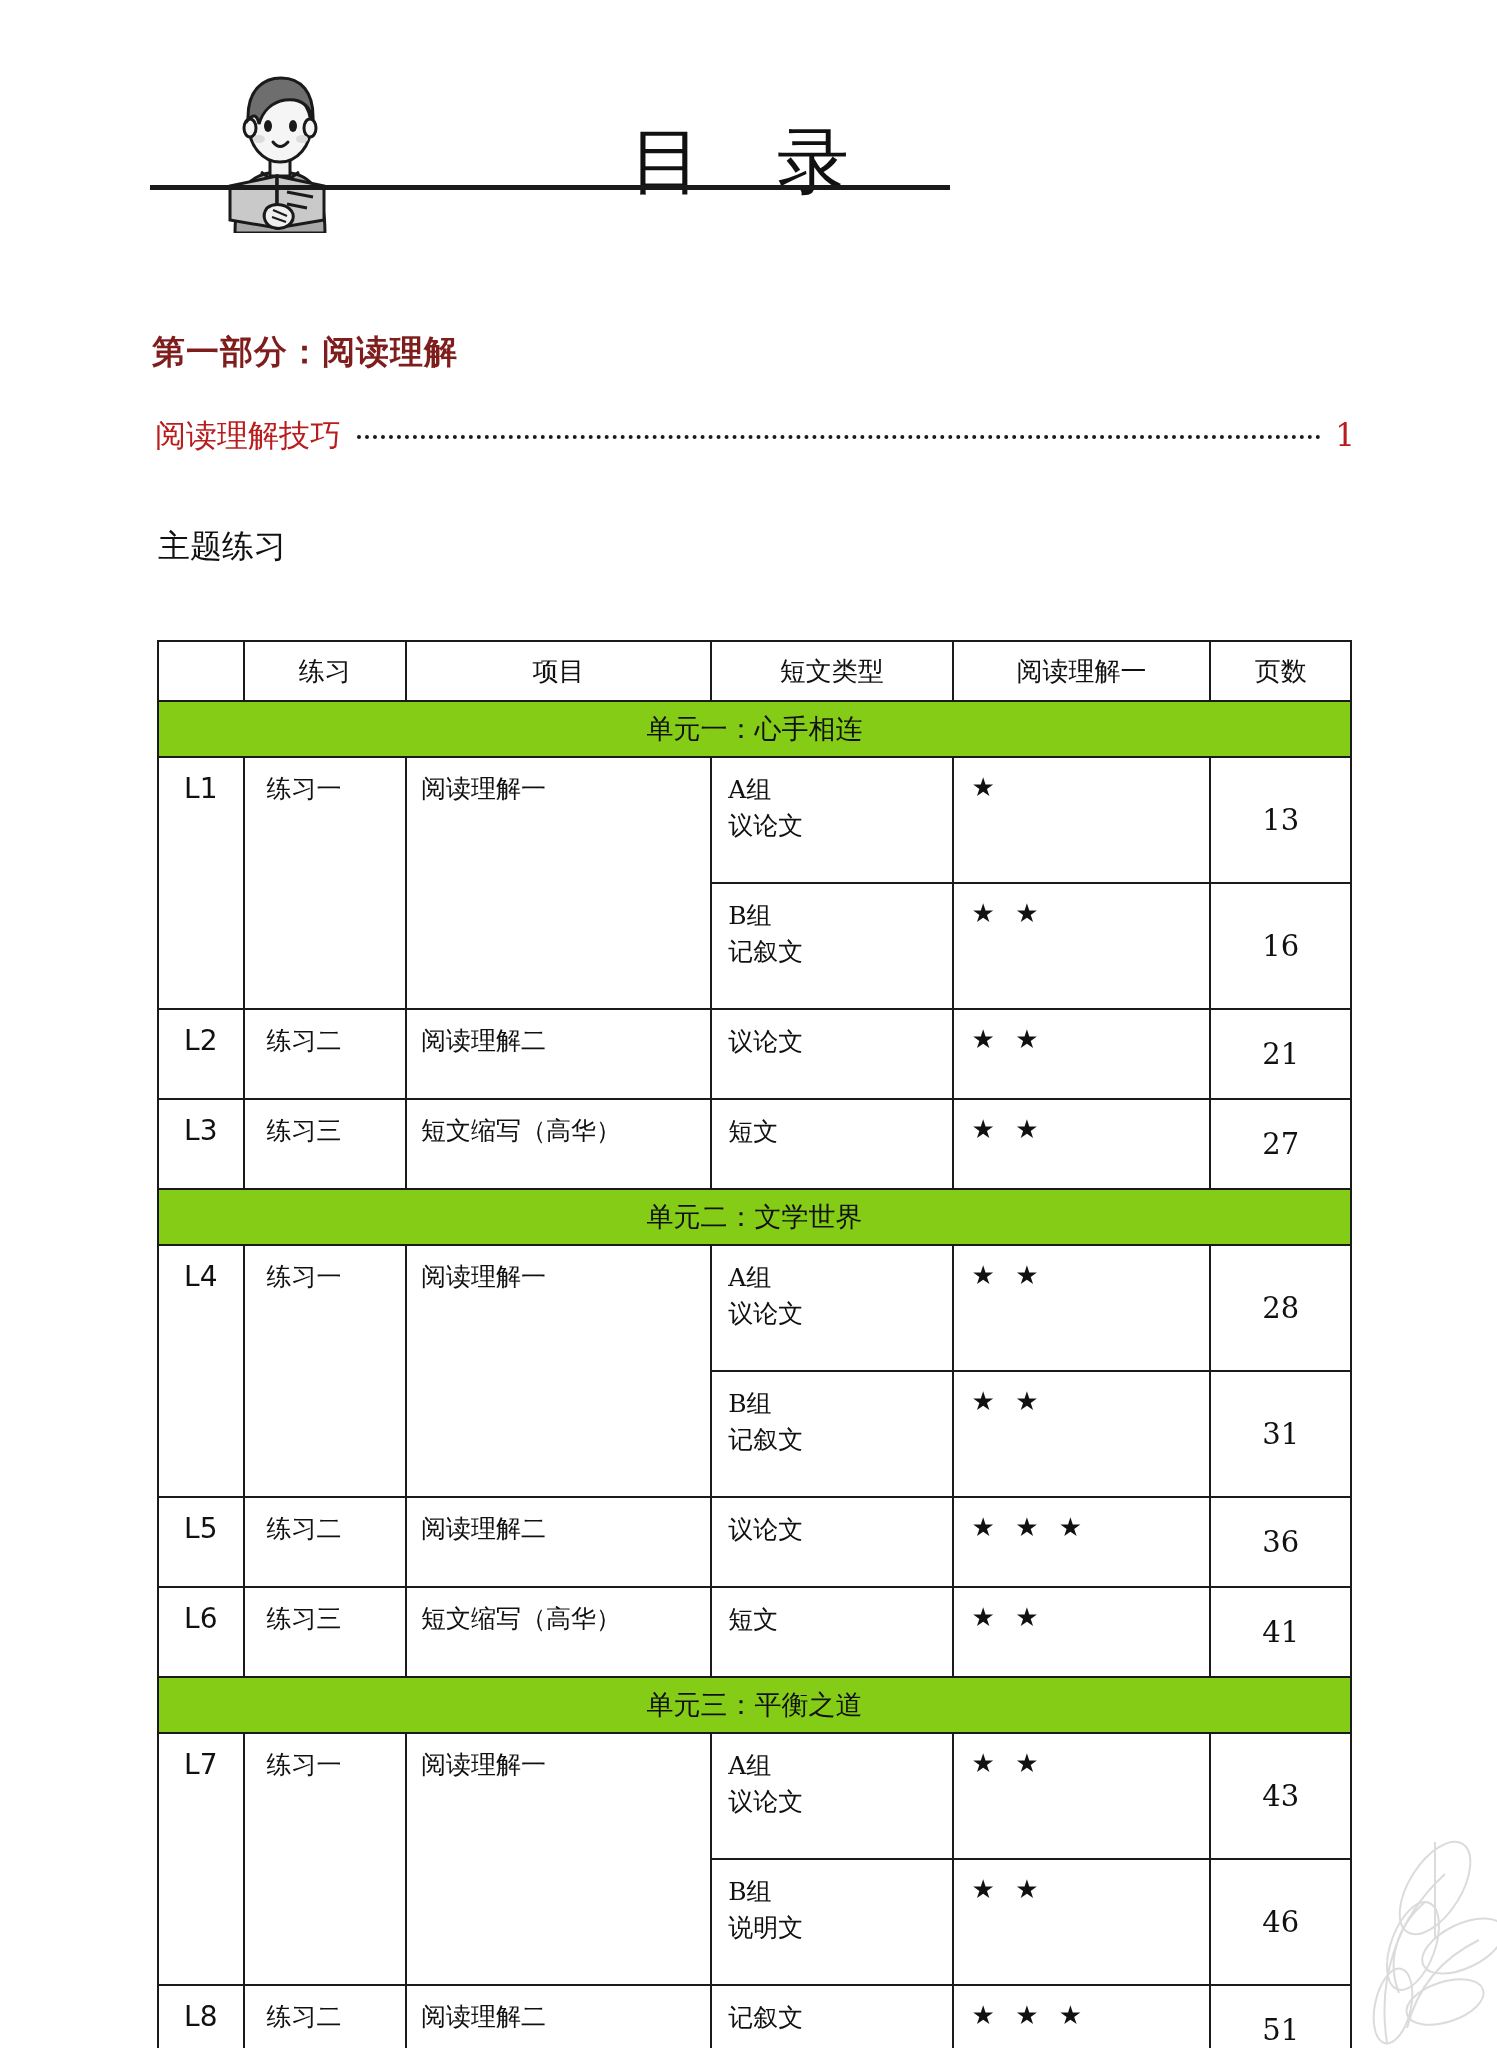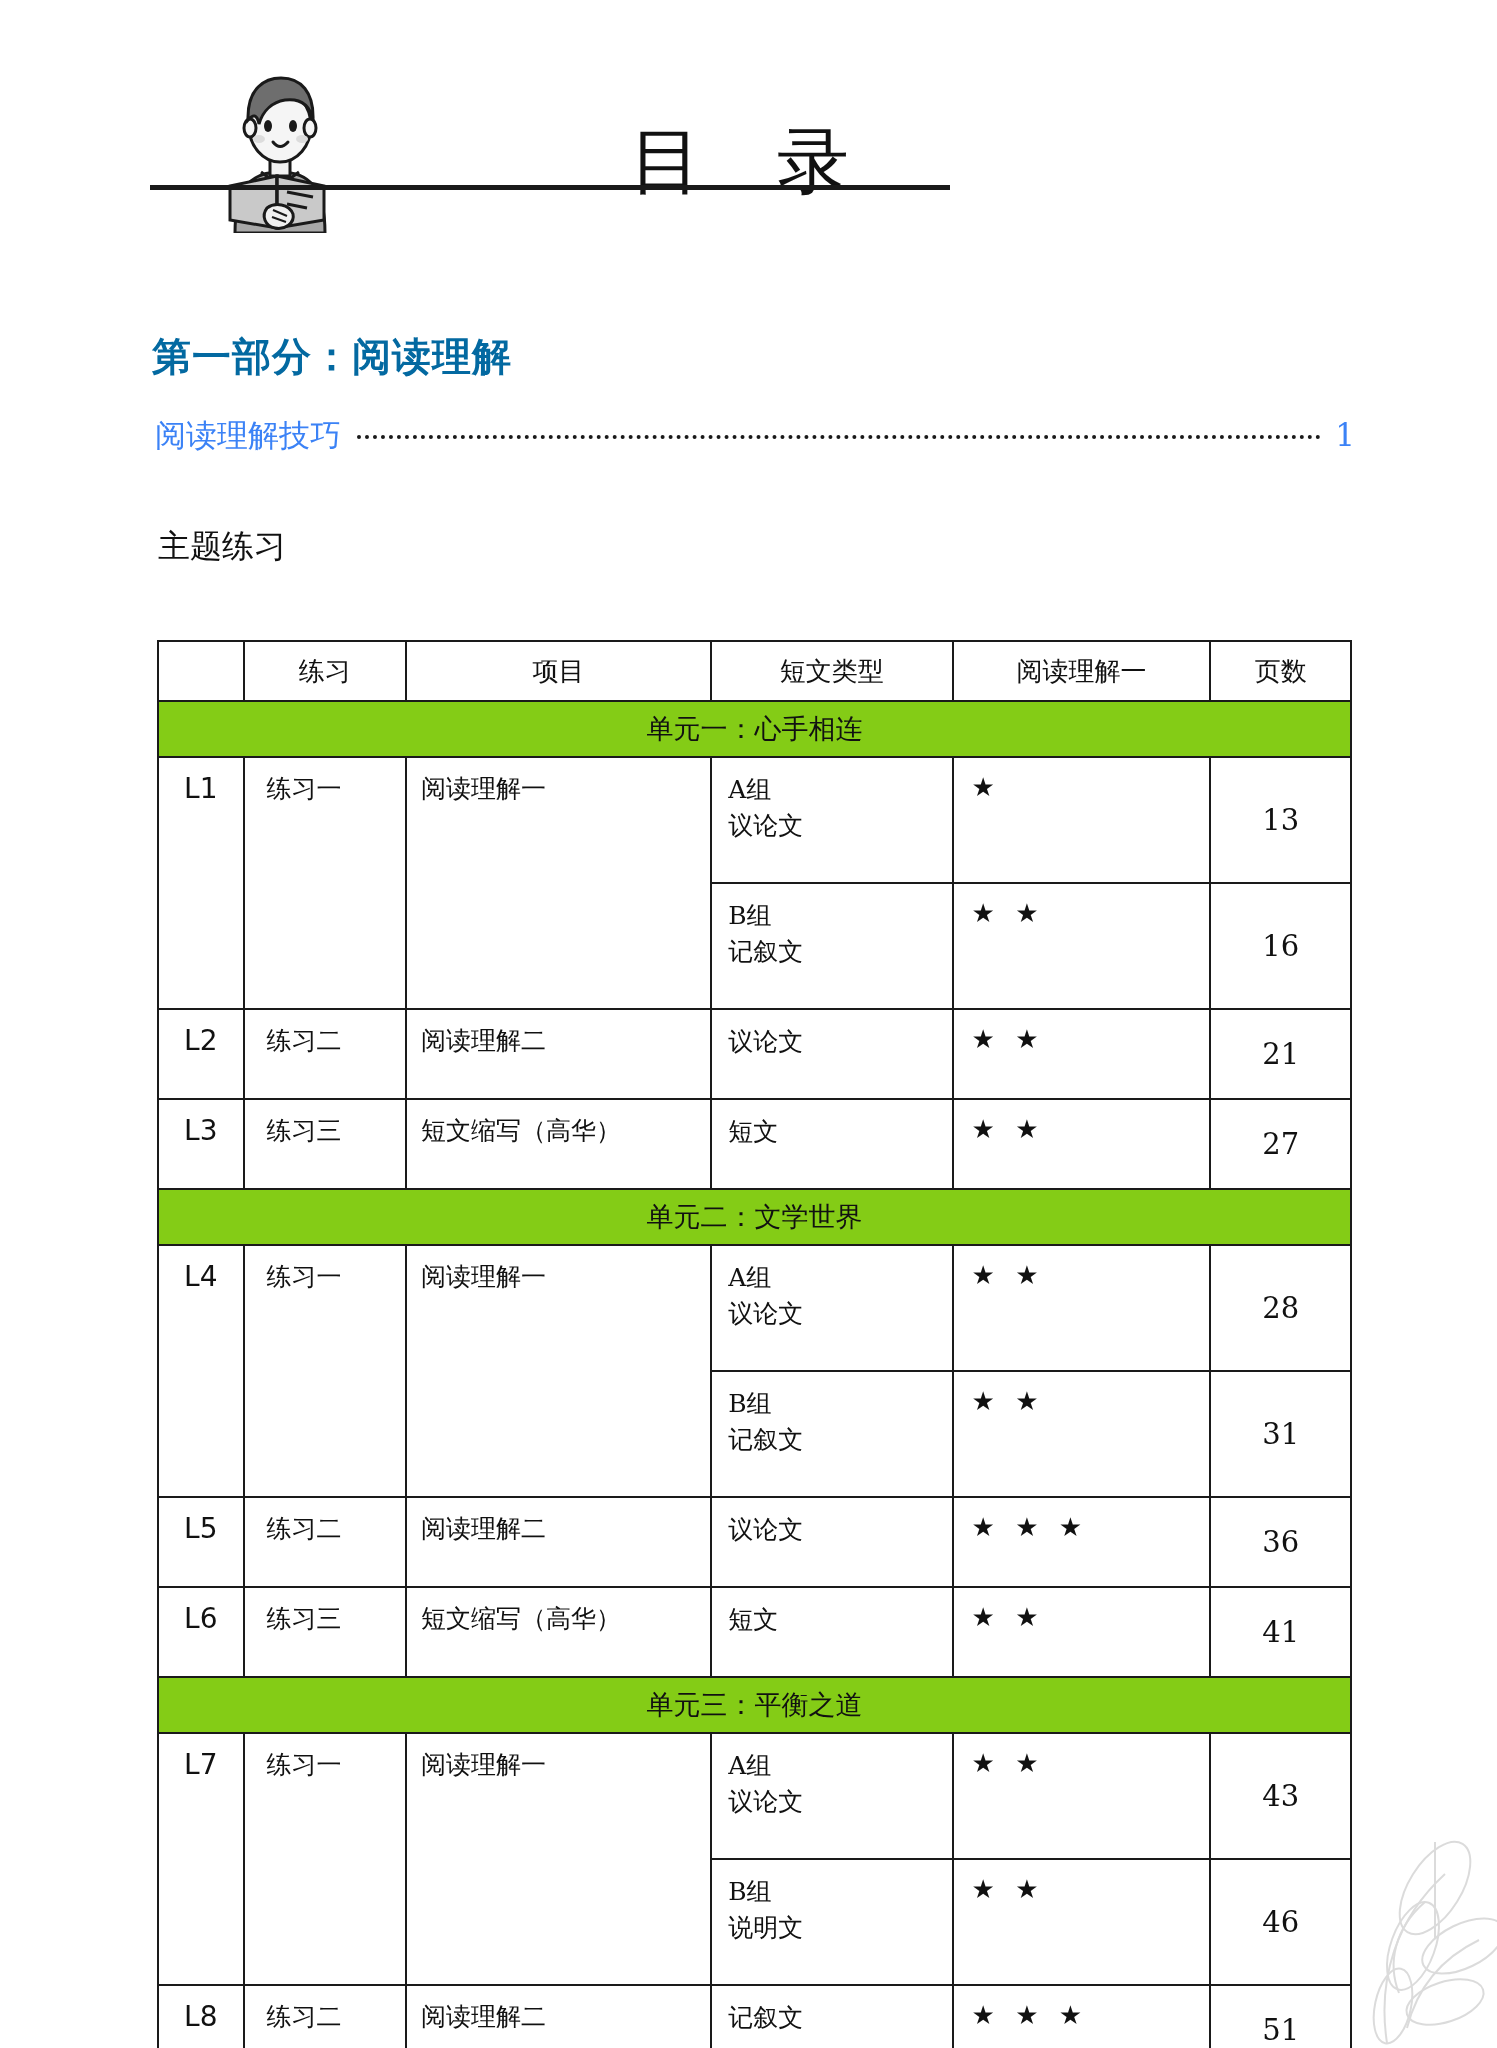--- a/index.html
+++ b/index.html
@@ -58,37 +58,37 @@
     background: #1a1a1a;
   }
 
   
   .part-title {
     position: absolute;
     left: 152px;
     top: 330px;
     font-family: Liberation Serif, serif;
     font-weight: bold;
-    font-size: 39px;
+    font-size: 33px;
     letter-spacing: 1px;
-    color: #0369a1;
+    color: #7f1d1d;
     white-space: nowrap;
   }
 
   
   .toc-entry {
     position: absolute;
     left: 155px;
     top: 415px;
     width: 1200px;
     display: flex;
     align-items: baseline;
     font-family: "DejaVu Serif", "Liberation Serif", serif;
     font-size: 31px;
-    color: #3b82f6;
+    color: #b91c1c;
   }
   .toc-entry .label { white-space: nowrap; padding-right: 10px; }
   .toc-entry .leader {
     flex: 1 1 auto;
     border-bottom: 4px dotted #1a1a1a;
     transform: translateY(-7px);
     margin: 0 6px;
   }
   .toc-entry .pageno { white-space: nowrap; padding-left: 8px; font-size: 31px; }
 

